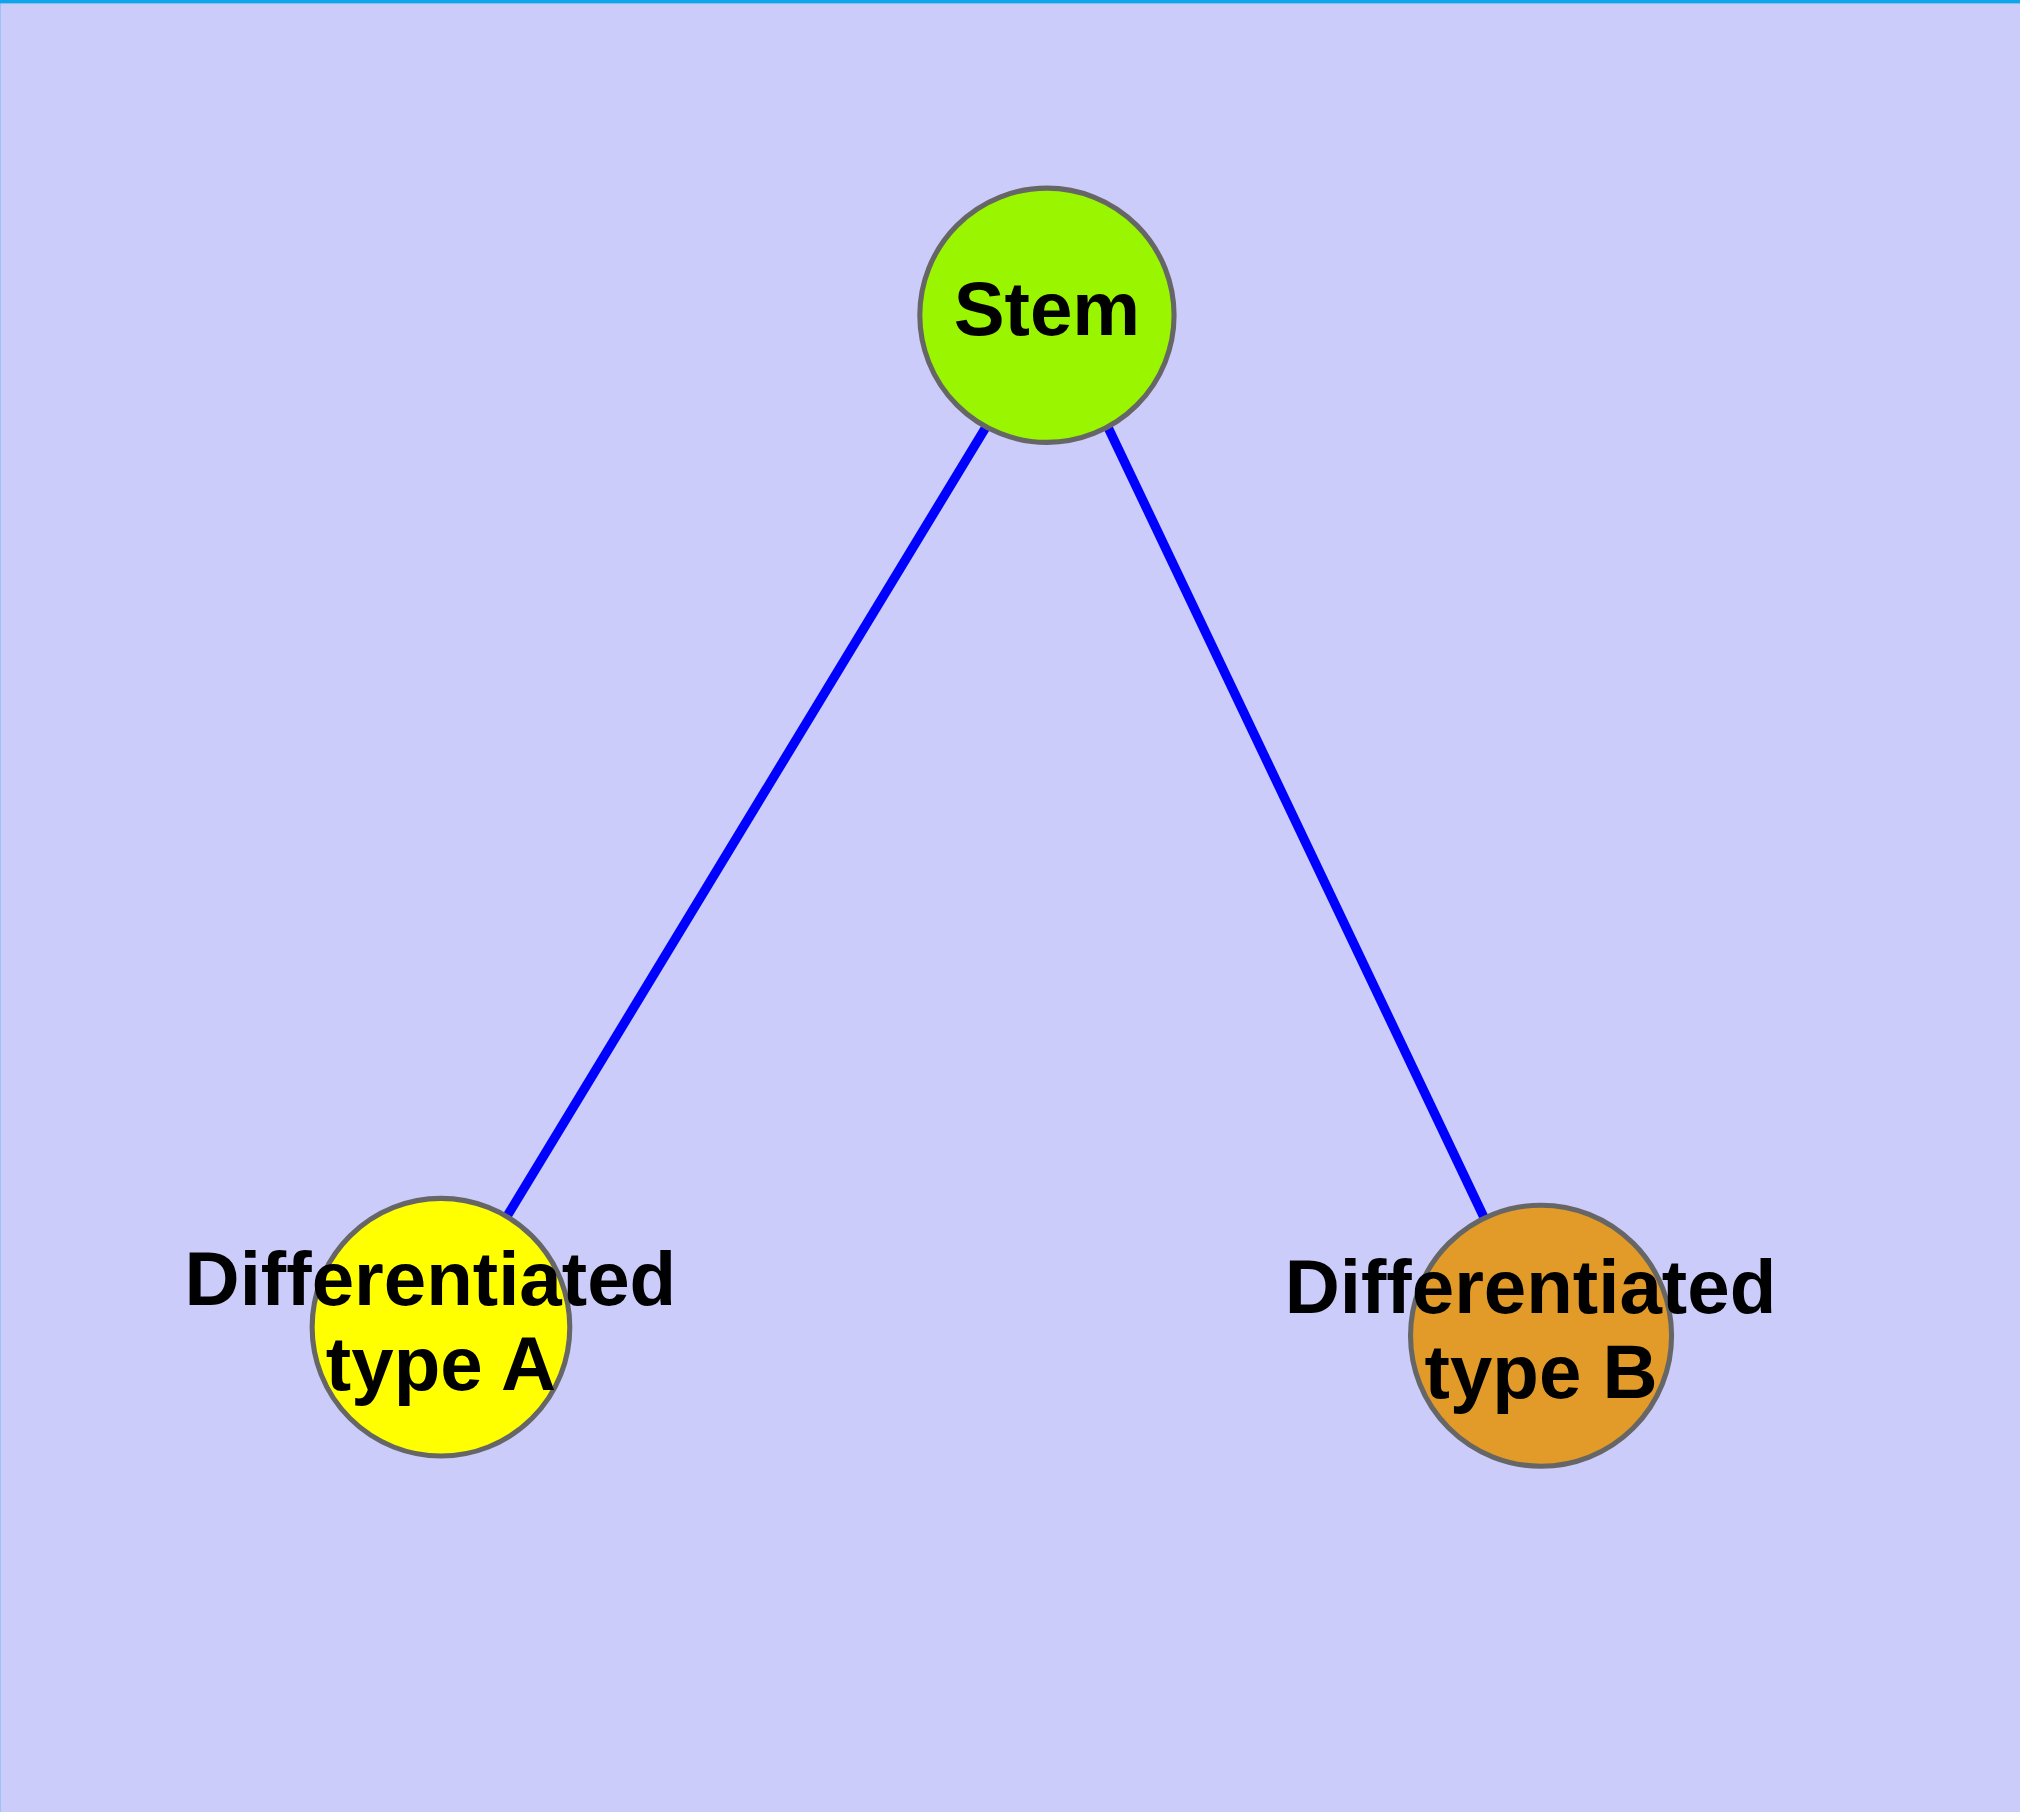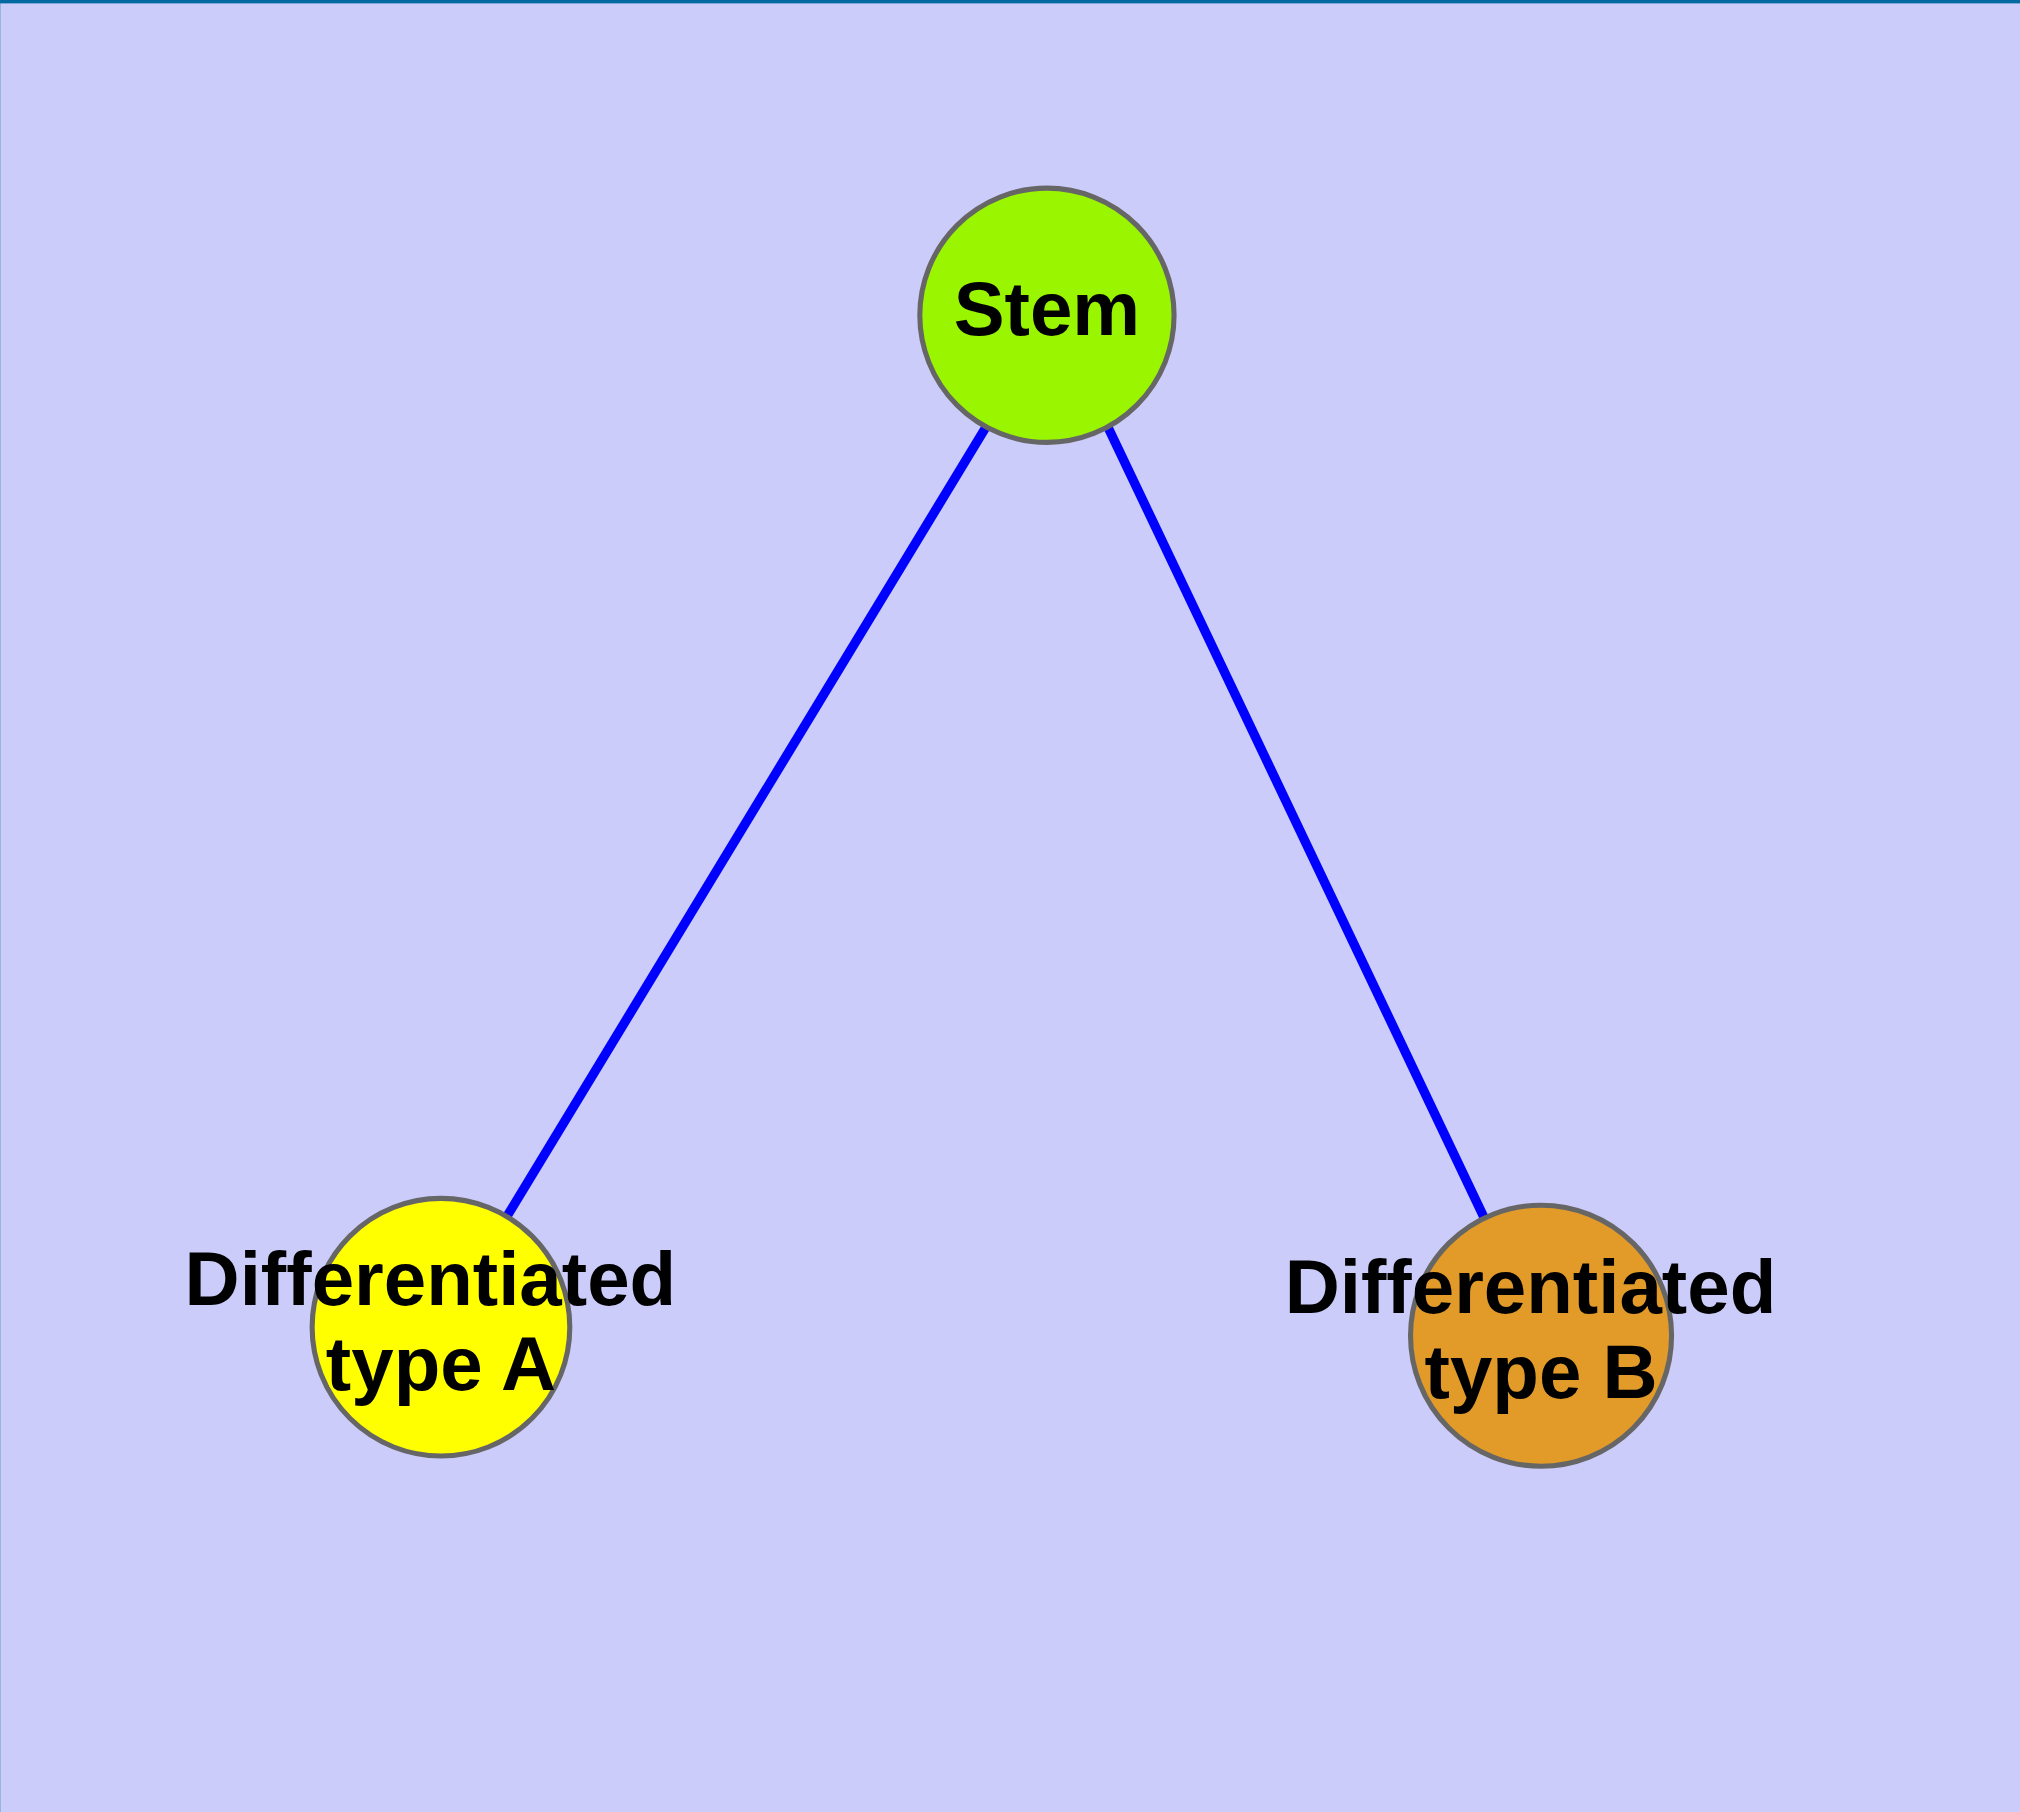--- a/index.html
+++ b/index.html
@@ -26,21 +26,21 @@
     font-family: "Liberation Sans", sans-serif;
     font-weight: bold;
     fill: #000000;
     dominant-baseline: middle;
     text-anchor: middle;
   }
 </style>
 </head>
 <body>
 
-<div id="canvas" style="background: #0369a1;">
+<div id="canvas" style="background: #0ea5e9;">
   <svg id="graph-svg" viewBox="0 0 2384 2138" xmlns="http://www.w3.org/2000/svg" style="width: 2021px; height: 1812px;">
 
     <rect id="bg-rect" x="0" y="4" width="2384" height="2134" fill="#ccccfa"></rect>
 
     <g id="edges-group">
       <line class="edge" x1="1163" y1="504" x2="598" y2="1435" stroke="#0000ff" stroke-width="11" stroke-linecap="butt"></line>
       <line class="edge" x1="1307" y1="504" x2="1751" y2="1437" stroke="#0000ff" stroke-width="11" stroke-linecap="butt"></line>
     </g>
 
     <g id="nodes-group">

